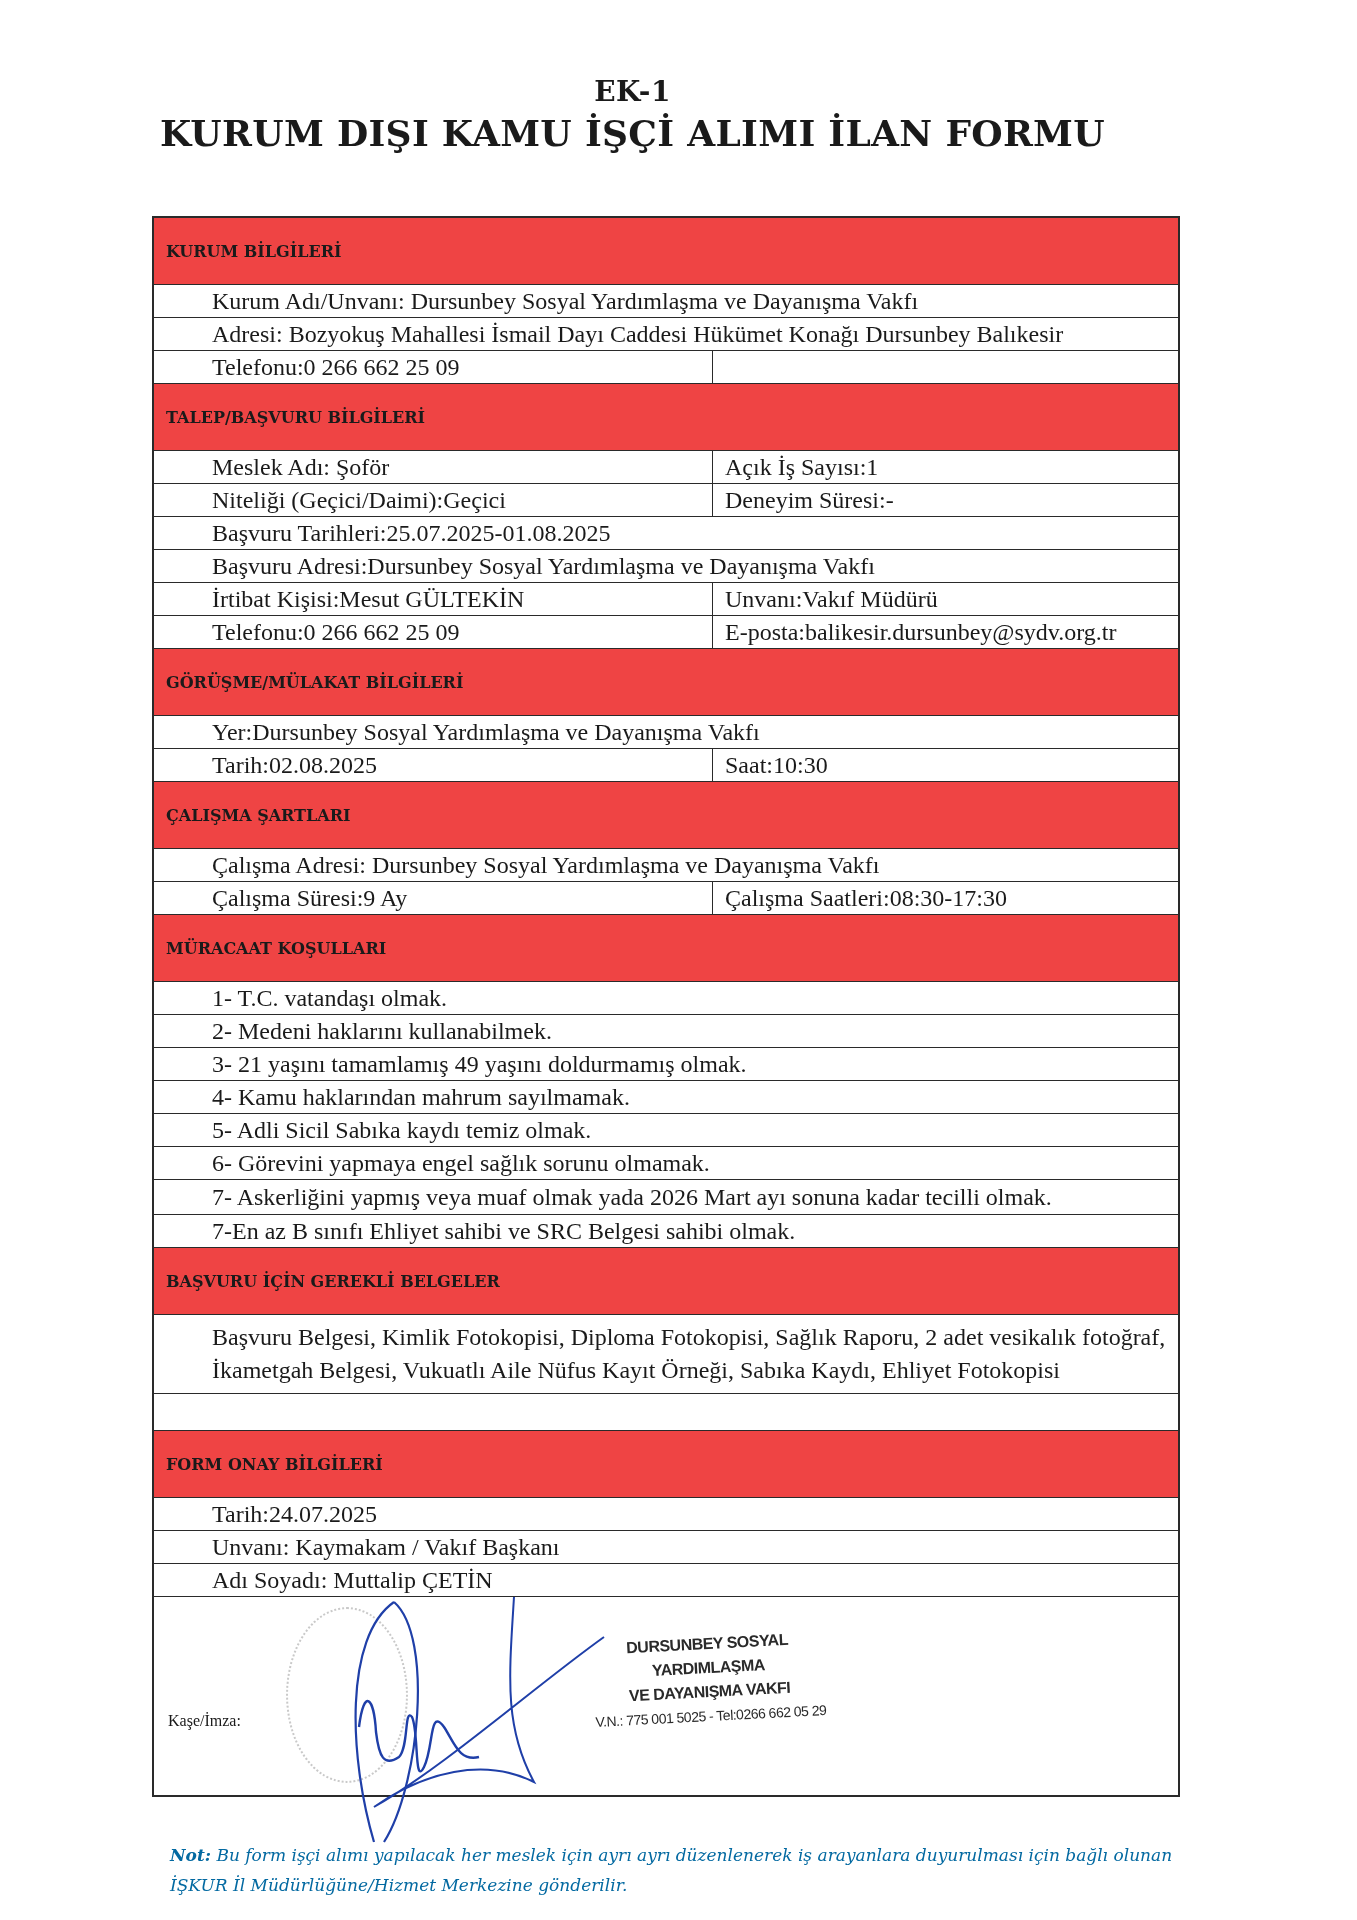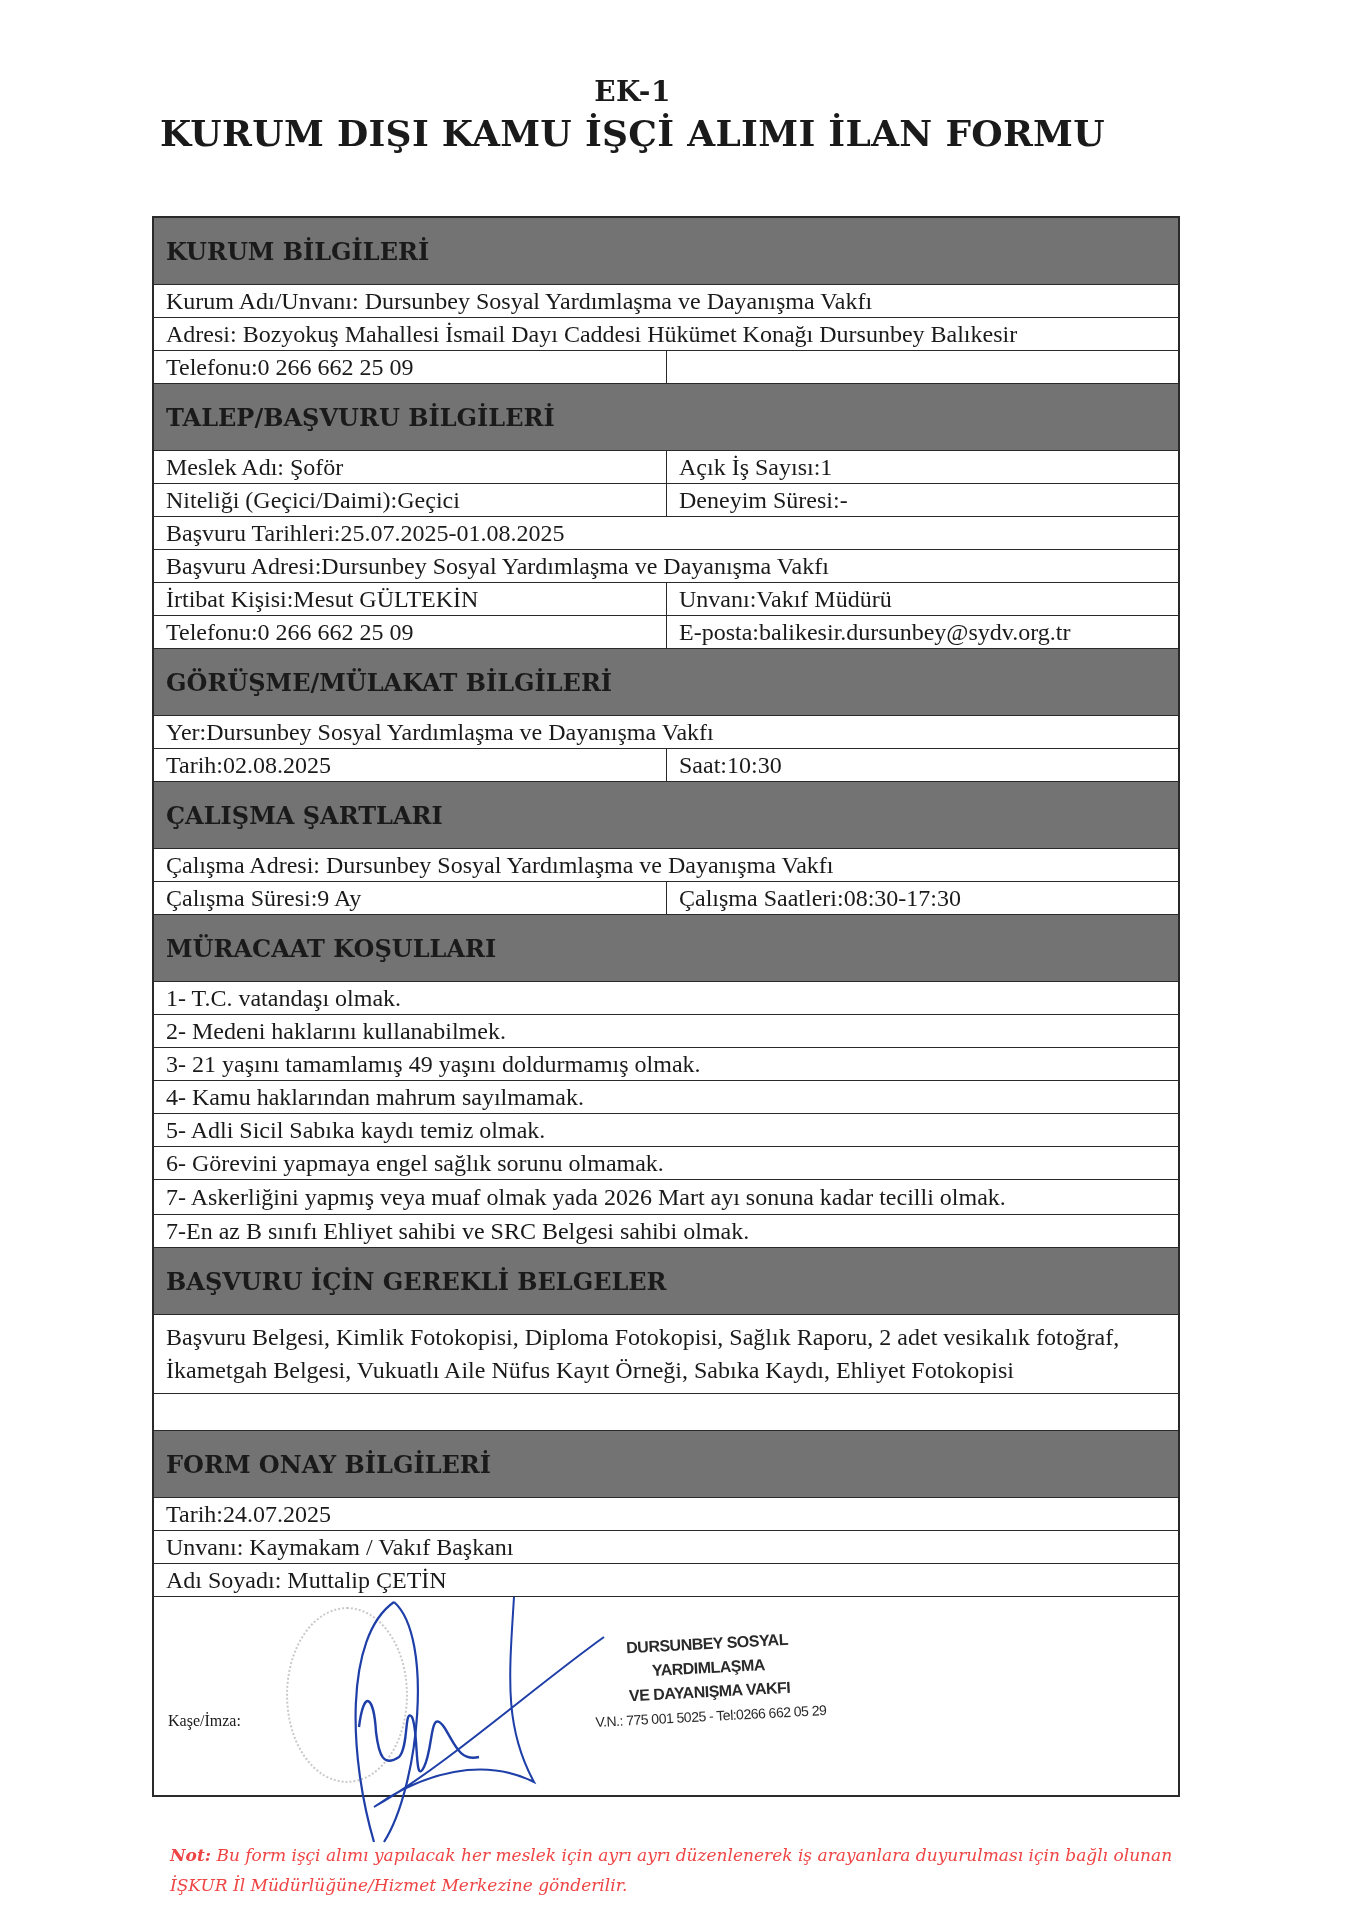--- a/index.html
+++ b/index.html
@@ -5,39 +5,39 @@
   html, body { margin: 0; padding: 0; background: #ffffff; }
   body {
     width: 1357px; height: 1920px; position: relative; overflow: hidden;
     font-family: "Liberation Serif", "DejaVu Serif", serif; color: #1a1a1a;
   }
   .title-block { position: absolute; left: 0; width: 1265px; top: 72px; text-align: center; }
   .title-line1 { font-family: "DejaVu Serif", serif; font-weight: bold; font-size: 28px; letter-spacing: 0.5px; line-height: 40px; }
   .title-line2 { font-family: "DejaVu Serif", serif; font-weight: bold; font-size: 36px; line-height: 42px; letter-spacing: 0.3px; }
 
   .form { position: absolute; left: 152px; top: 216px; width: 1024px; border: 2px solid #2a2a2a; border-bottom: none; }
-  .row { display: flex; border-bottom: 1.5px solid #2a2a2a; font-size: 24px; line-height: 31px; min-height: 31px; }
+  .row { display: flex; border-bottom: 1.5px solid #2a2a2a; font-size: 24px; line-height: 31px; min-height: 31px; padding-left: 46px; }
   .cell { padding: 1px 10px 0 12px; white-space: nowrap; overflow: hidden; }
   .cell.left { width: 490px; border-right: 1.5px solid #2a2a2a; flex: 0 0 auto; }
   .cell.full { flex: 1; }
   .cell.right { flex: 1; }
   .section-head {
-    background: #737373; border-bottom: 1.5px solid #2a2a2a; height: 66px; display: flex; align-items: center;
-    font-family: "DejaVu Serif", serif; font-weight: bold; font-size: 24px; padding-left: 12px;
+    background: #ef4444; border-bottom: 1.5px solid #2a2a2a; height: 66px; display: flex; align-items: center;
+    font-family: "DejaVu Serif", serif; font-weight: bold; font-size: 16px; padding-left: 12px;
   }
   .docs { font-size: 24px; line-height: 33px; padding: 6px 12px 6px 12px; white-space: normal; }
   .blank-row { height: 36px; border-bottom: 1.5px solid #2a2a2a; }
   .wrap-cell { white-space: normal; line-height: 33px; padding-right: 60px; }
   .sign-area { position: relative; height: 198px; border-bottom: 2px solid #2a2a2a; }
   .sign-label { position: absolute; left: 14px; top: 115px; font-size: 16px; }
   .stamp-ghost { position: absolute; left: 132px; top: 10px; width: 118px; height: 172px; border-radius: 50%; border: 2px dotted #c9c9c9; }
   .stamp-text { position: absolute; left: 430px; top: 35px; width: 250px; text-align: center; font-family: "Liberation Sans", sans-serif; font-weight: bold; font-size: 16px; line-height: 24px; color: #2a2a2a; transform: rotate(-3deg); letter-spacing: -0.5px; }
   .stamp-text .small { font-weight: normal; font-size: 14px; }
   .signature { position: absolute; left: 150px; top: -40px; width: 340px; height: 290px; }
-  .note { position: absolute; left: 170px; top: 1840px; width: 1040px; font-family: "DejaVu Serif", serif; font-style: italic; font-size: 17px; line-height: 30px; color: #ef4444; }
+  .note { position: absolute; left: 170px; top: 1840px; width: 1040px; font-family: "DejaVu Serif", serif; font-style: italic; font-size: 17px; line-height: 30px; color: #0369a1; }
   .note b { font-style: italic; }
 </style>
 </head>
 <body>
 
 <div class="title-block">
   <div class="title-line1">EK-1</div>
   <div class="title-line2">KURUM DIŞI KAMU İŞÇİ ALIMI İLAN FORMU</div>
 </div>
 

